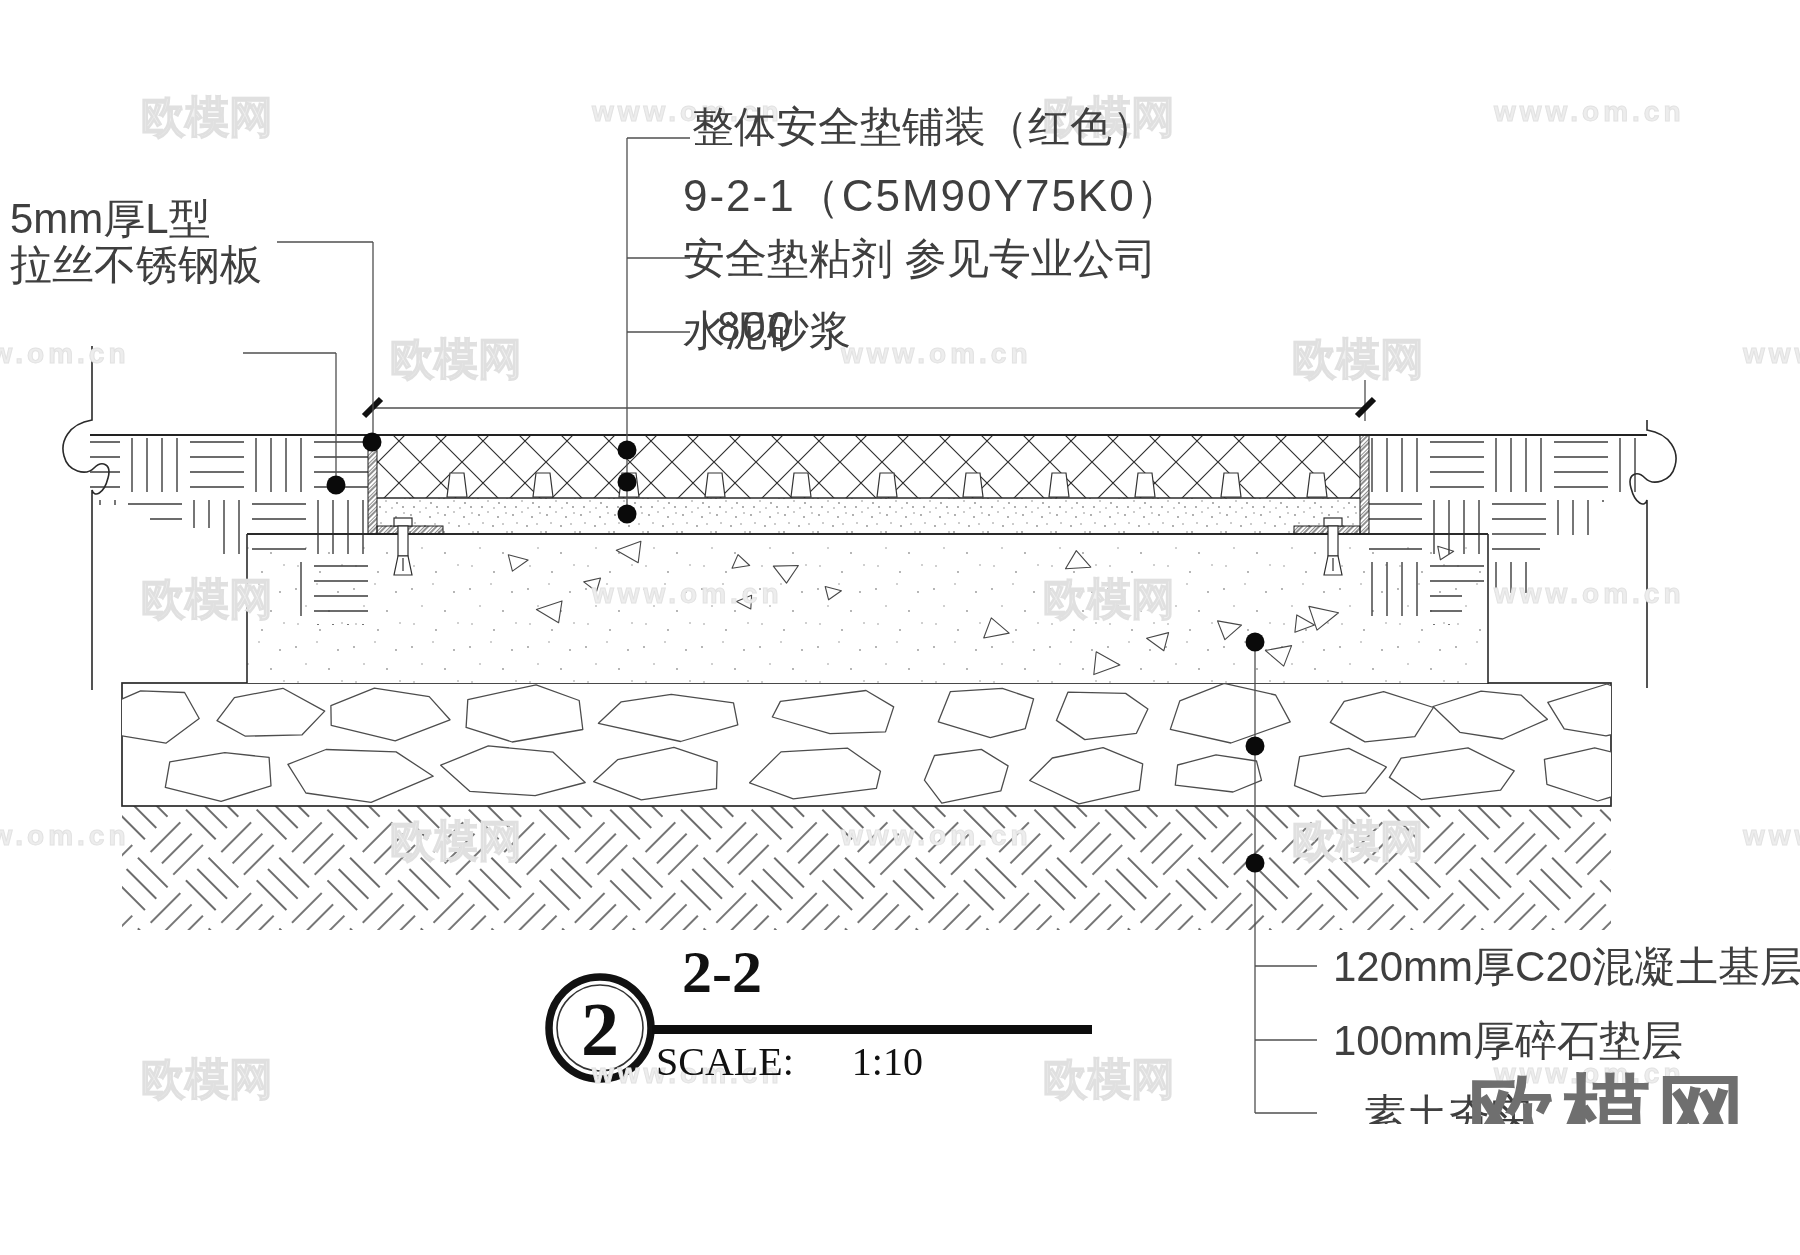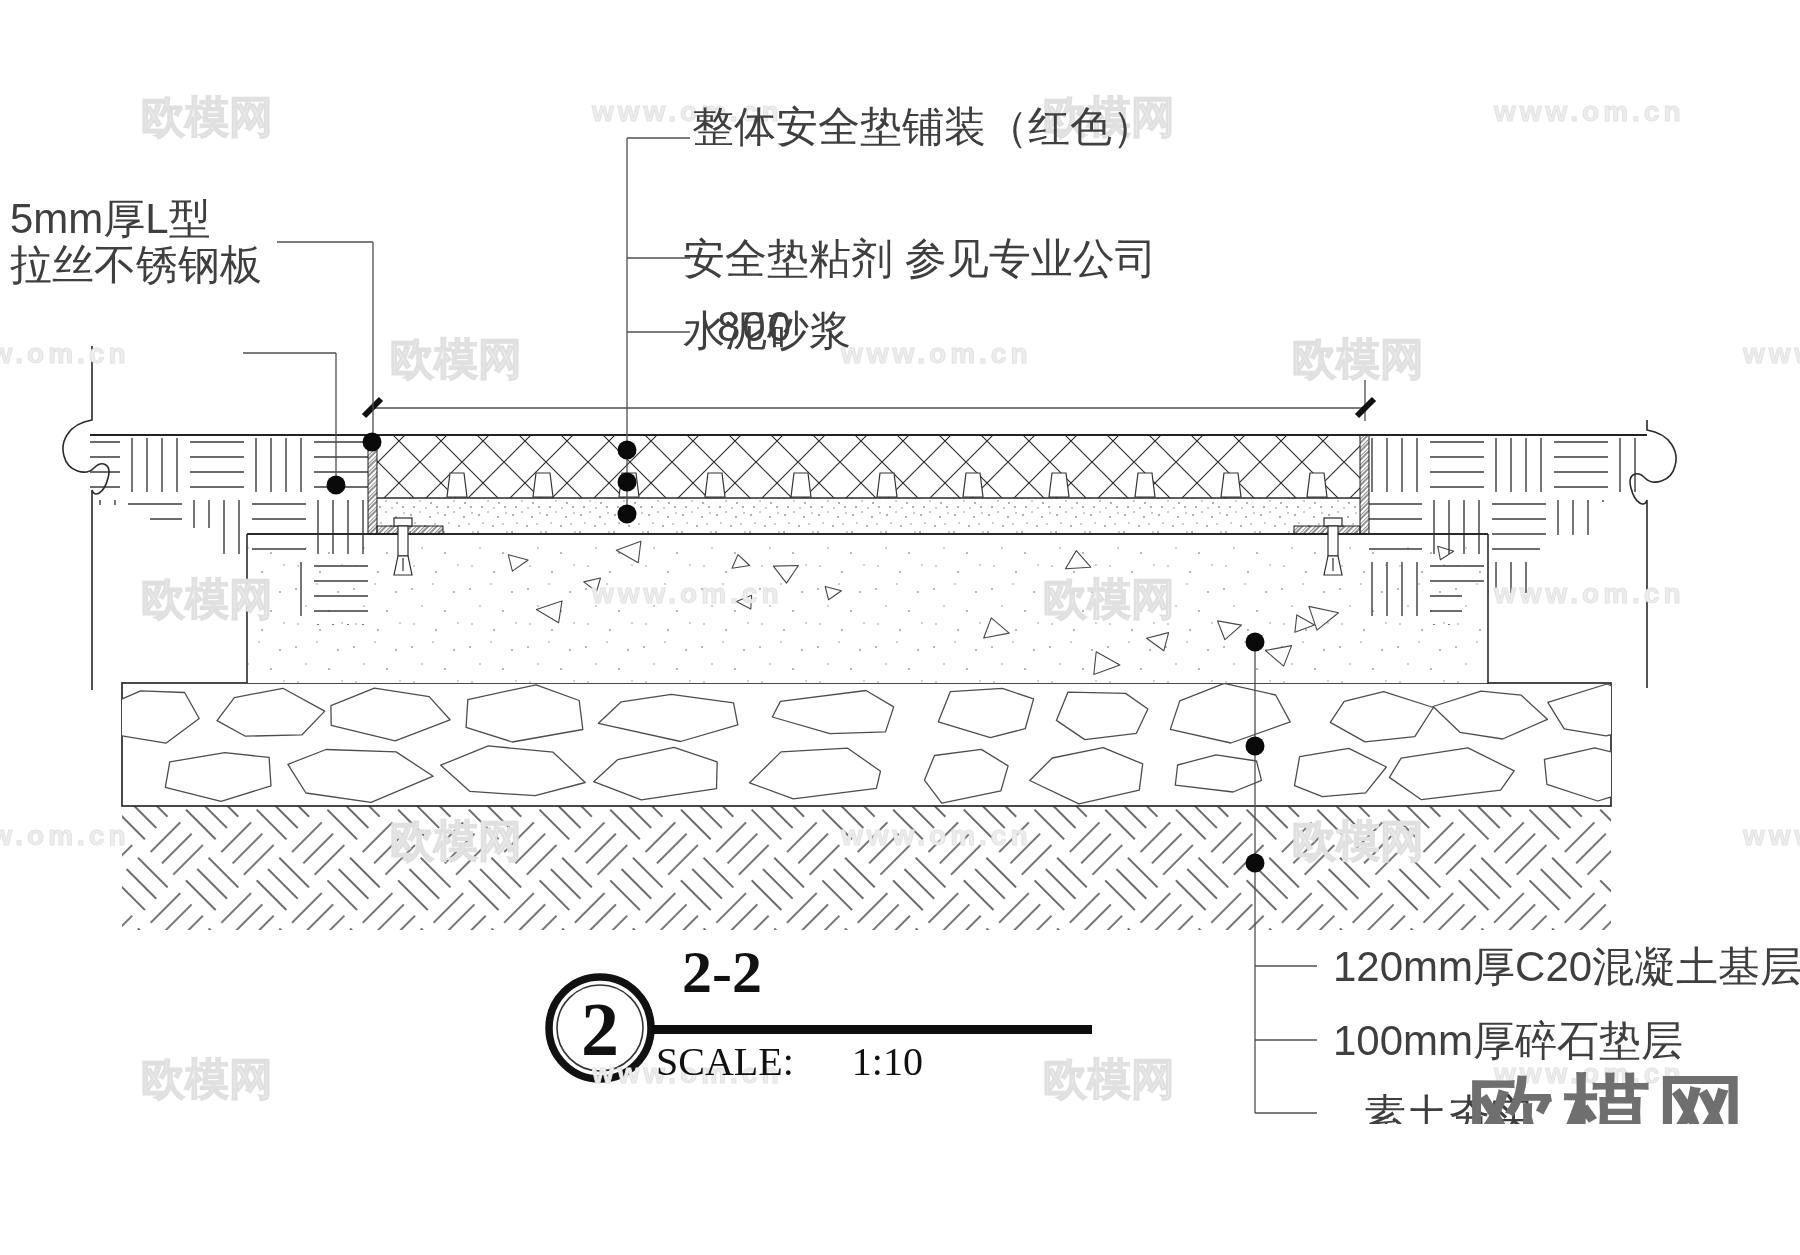--- a/index.html
+++ b/index.html
@@ -280,20 +280,21 @@
       <span class="wm-brand" style="left: 1292px; top: 812px;">欧模网</span>
       <span class="wm-url" style="left: 1743px; top: 820px;">www.om.cn</span>
       <span class="wm-brand" style="left: 141px; top: 1050px;">欧模网</span>
       <span class="wm-url" style="left: 592px; top: 1058px;">www.om.cn</span>
       <span class="wm-brand" style="left: 1043px; top: 1050px;">欧模网</span>
       <span class="wm-url" style="left: 1494px; top: 1058px;">www.om.cn</span>
     </div>
 
   <div id="labels">
     <div class="lbl" id="lbl-t1">整体安全垫铺装（红色）</div>
+    <div class="lbl alnum" id="lbl-t2">9-2-1（C5M90Y75K0）</div>
     <div class="lbl" id="lbl-t3">安全垫粘剂 参见专业公司</div>
     <div class="lbl" id="lbl-t4">水泥砂浆</div>
     <div class="lbl" id="lbl-l12">
       <div>5mm厚L型</div>
       <div>拉丝不锈钢板</div>
     </div>
     <div class="lbl alnum" id="lbl-dim">800</div>
     <div class="lbl" id="lbl-b1">120mm厚C20混凝土基层</div>
     <div class="lbl" id="lbl-b2">100mm厚碎石垫层</div>
     <div class="lbl" id="lbl-b3">素土夯实</div>

